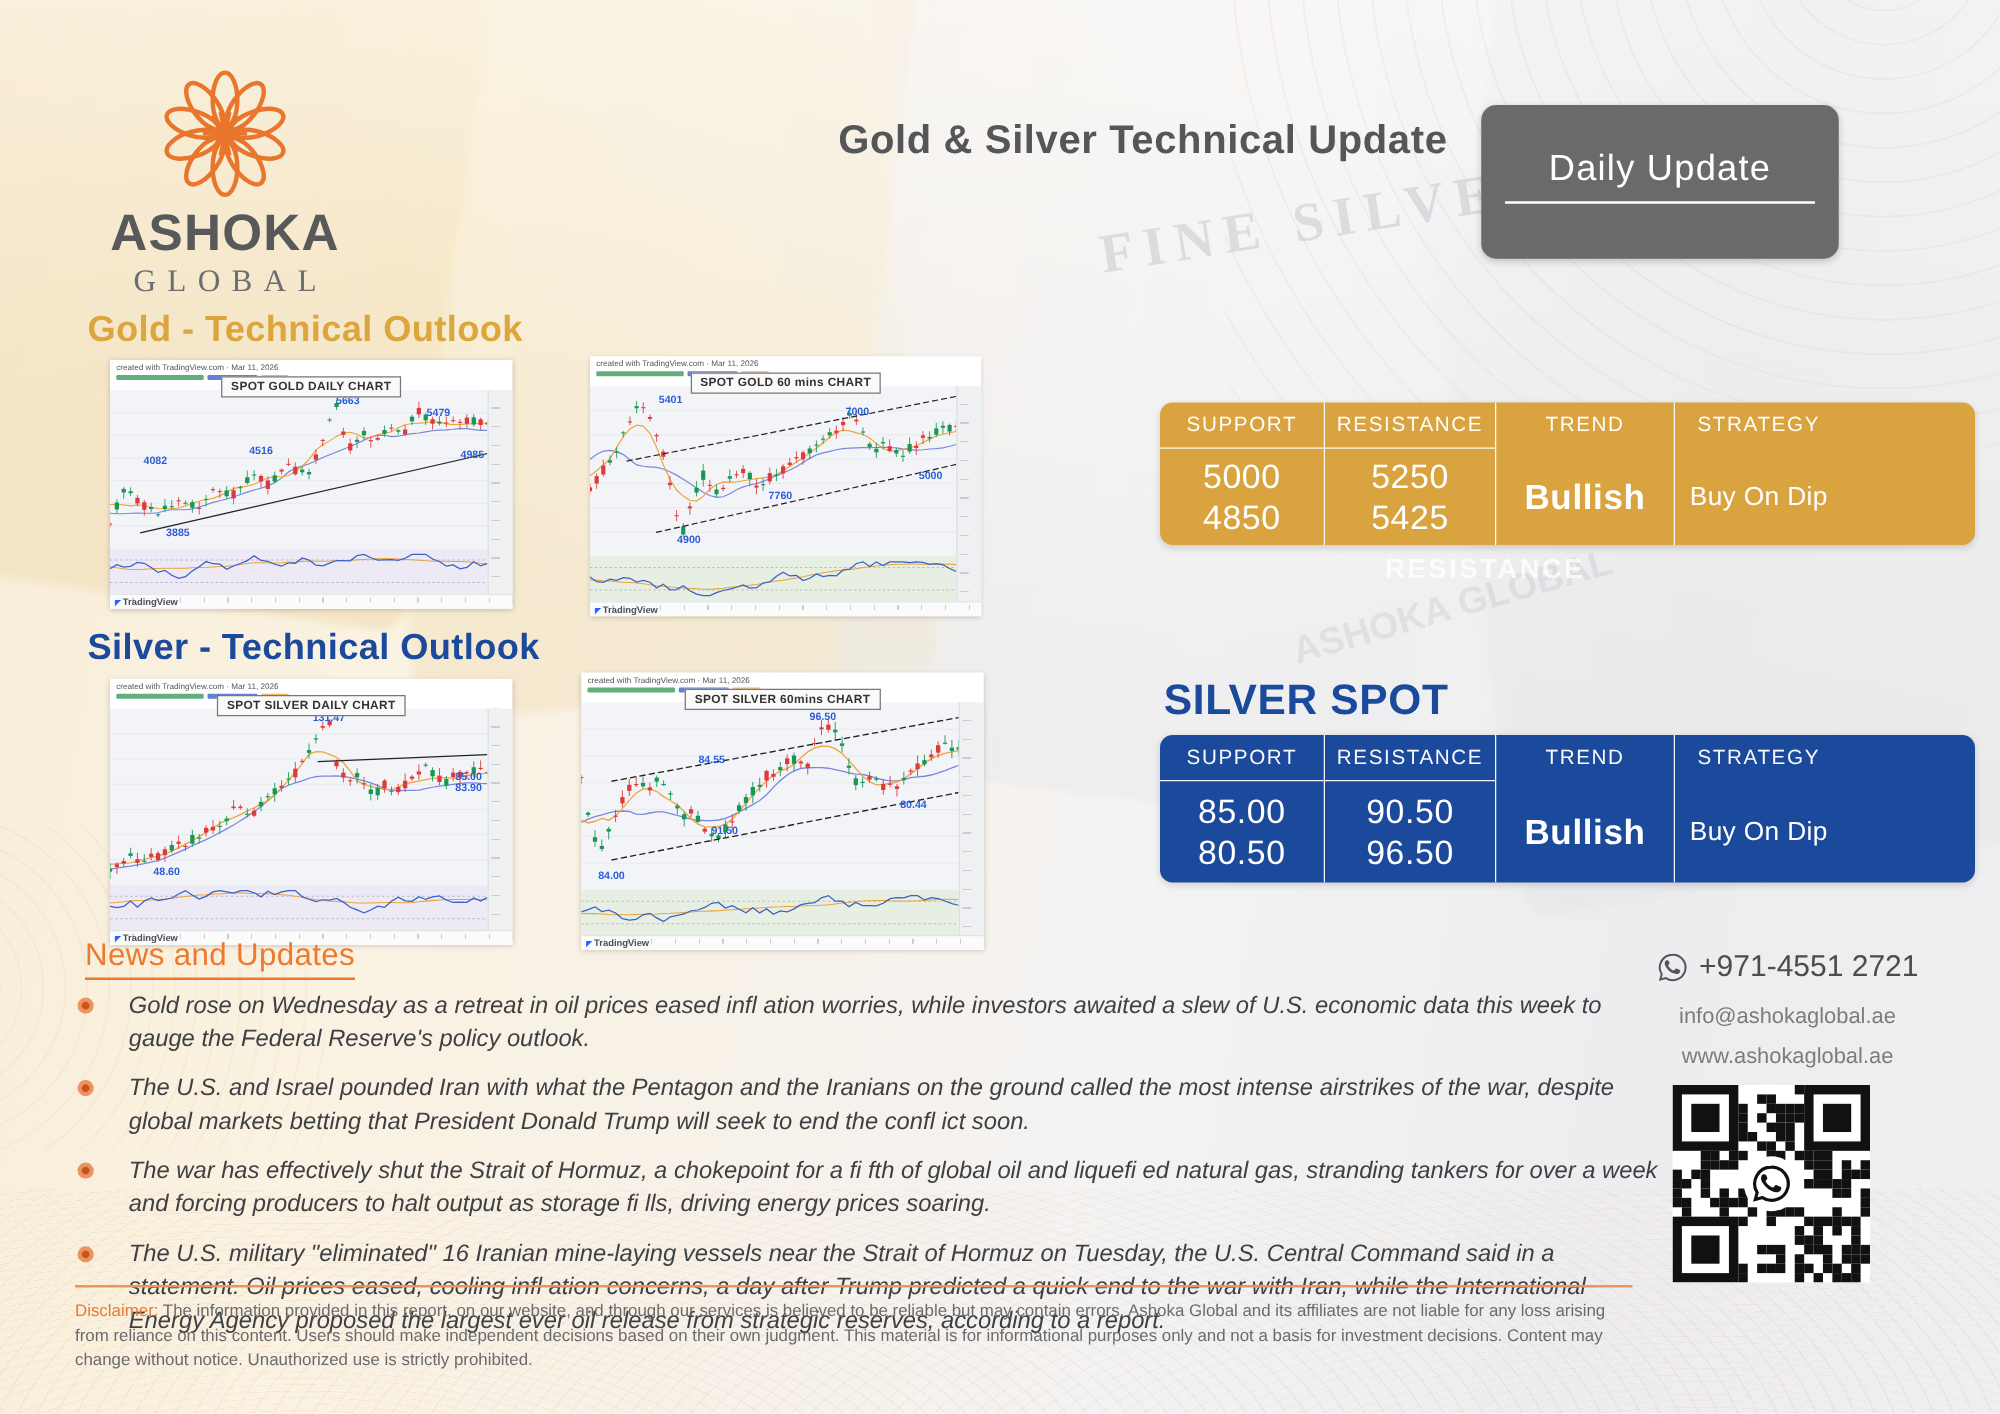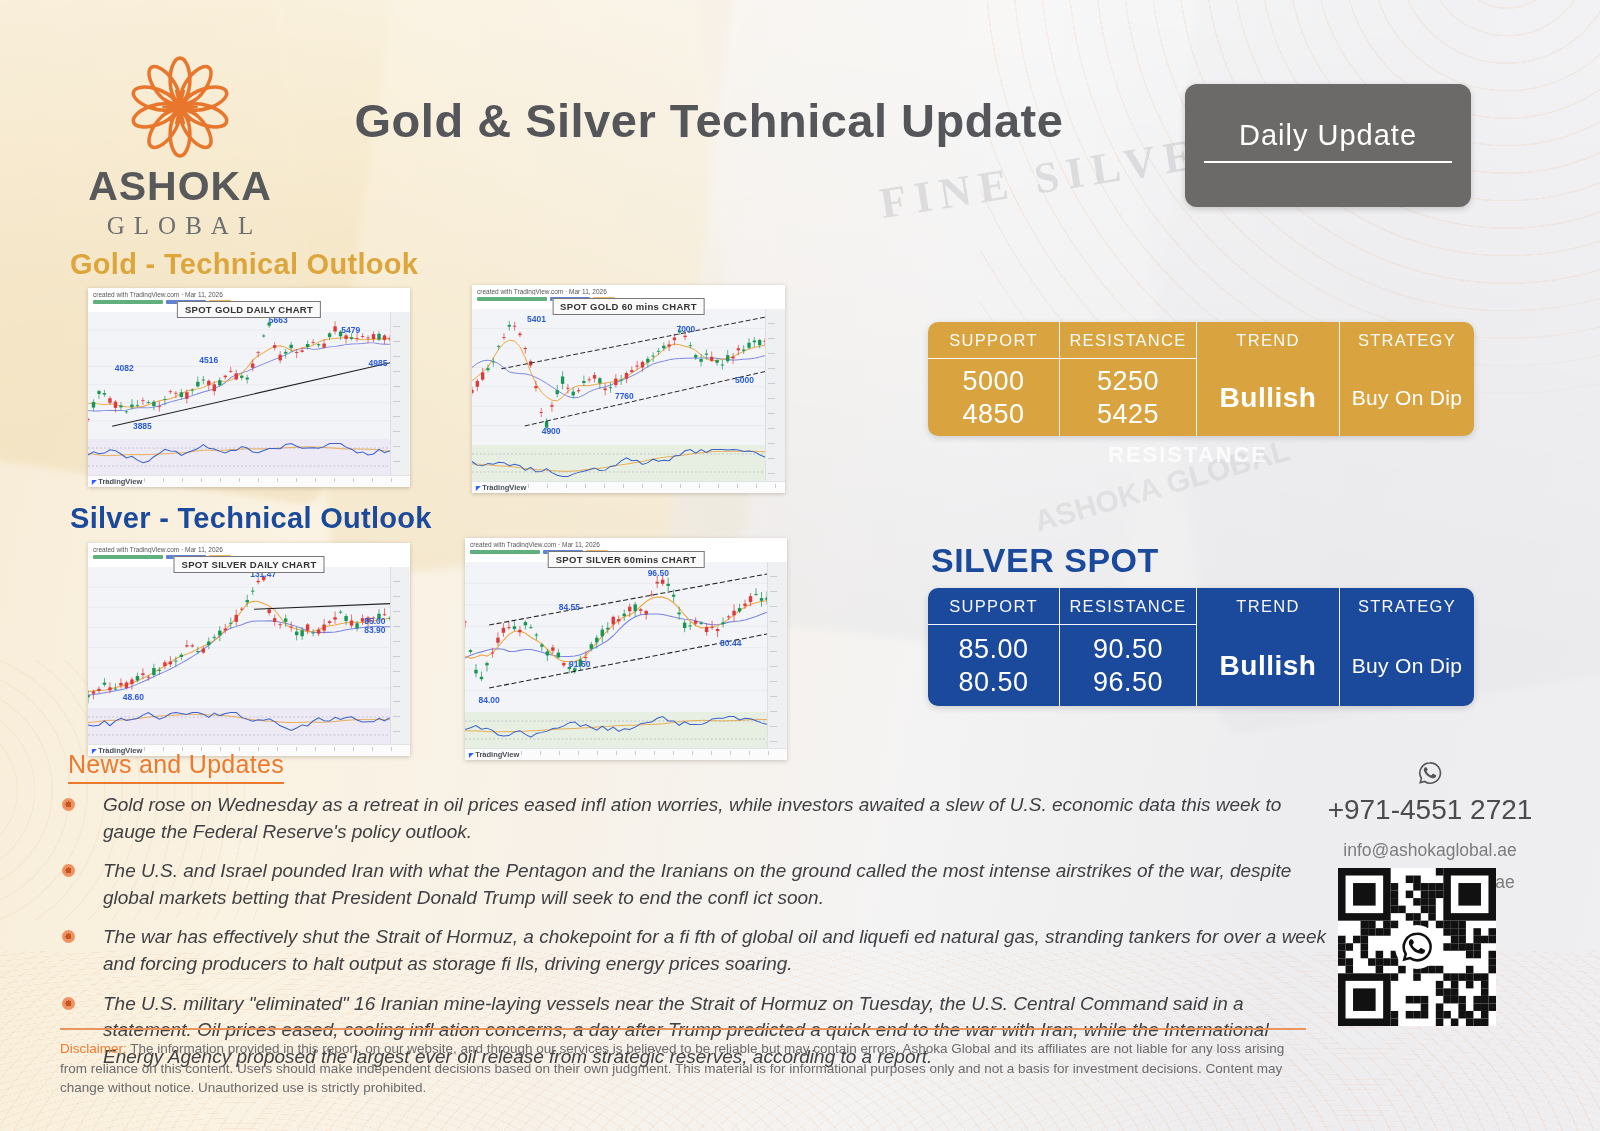--- a/index.html
+++ b/index.html
@@ -33,40 +33,40 @@
   .wm-finesilver { left:878px; top:150px; font-size:44px; letter-spacing:8px; opacity:.28; transform:rotate(-9deg); font-family:"Liberation Serif", serif; }
   .wm-resistance { left:1108px; top:442px; font-size:22px; letter-spacing:2px; color:#ffffff; opacity:.8; font-weight:600; }
   .wm-brand { left:1030px; top:470px; font-size:30px; opacity:.18; transform:rotate(-16deg); line-height:1.05; text-align:center; }
 
   
   .logo-wrap { position:absolute; left:62px; top:55px; width:236px; text-align:center; }
   .logo-flower { width:104px; height:104px; margin:0 auto; display:block; }
   .brand-name { font-size:41px; font-weight:bold; color:#58595b; letter-spacing:1px; margin-top:4px; }
   .brand-sub  { font-size:25px; color:#6d6e71; letter-spacing:9px; margin-top:2px; text-indent:9px;font-family:Liberation Serif, serif; }
 
-  .page-title { position:absolute; left:284px; top:93px; width:850px; text-align:center;
-                font-size:47px; font-weight:bold; color:#55565a; letter-spacing:.5px; }
+  .page-title { position:absolute; left:308px; top:93px; width:850px; text-align:right;
+                font-size:32px; font-weight:bold; color:#55565a; letter-spacing:.5px; }
 
   .date-badge { position:absolute; left:1185px; top:84px; width:286px; height:123px;
                 background:#6b6a68; border-radius:12px; color:#fff; text-align:center;
                 display:flex; flex-direction:column; justify-content:center; box-shadow:0 2px 6px rgba(0,0,0,.18); }
   .date-badge .l1 { font-size:29px; letter-spacing:1px; }
   .date-badge .sep { width:248px; height:2px; background:#fff; margin:9px auto; }
   .date-badge .l2 { font-size:31px; letter-spacing:1px; }
 
   
   .sec-h { position:absolute; font-size:29px; font-weight:bold; letter-spacing:.3px; }
   .h-gold   { left:70px; top:248px; color:#dca63d; }
   .h-silver { left:70px; top:502px; color:#1b4a9c; }
   .spot-h { position:absolute; font-size:34px; font-weight:bold; letter-spacing:.5px; }
   .h-goldspot   { left:931px; top:275px; color:#d9a43c; }
   .h-silverspot { left:931px; top:541px; color:#1b4a9c; }
 
   
-  .spot-table { position:absolute; left:928px; width:546px; border-radius:10px; overflow:hidden;
+  .spot-table { position:absolute; left:928px; width:652px; border-radius:10px; overflow:hidden;
                 display:grid; grid-template-columns:132px 137px 143px 134px; color:#fff;
                 box-shadow:0 2px 6px rgba(0,0,0,.15); }
   .spot-table.gold   { top:322px; height:114px; background:#d9a440; }
   .spot-table.silver { top:588px; height:118px; background:#1b4a9c; }
   .spot-col { display:flex; flex-direction:column; }
   .spot-col:not(:last-child) { border-right:1.5px solid rgba(255,255,255,.95); }
   .spot-th { height:37px; display:flex; align-items:center; justify-content:center;
              font-size:16.5px; letter-spacing:1.3px; color:rgba(255,255,255,.96); }
   .spot-col.ul .spot-th { border-bottom:1.5px solid rgba(255,255,255,.95); }
   .spot-td { flex:1; display:flex; flex-direction:column; align-items:center; justify-content:center; }
@@ -107,21 +107,21 @@
             border-bottom:2px solid #ec7a2e; padding-bottom:3px; letter-spacing:.3px; }
   .news-list { position:absolute; left:62px; top:792px; width:1272px; display:flex; flex-direction:column; gap:13px; }
   .news-item { display:flex; gap:28px;font-style:italic; }
   .bullet { flex:0 0 13px; width:13px; height:13px; margin-top:6px; border-radius:50%;
             border:2px dotted #ef9664; background:radial-gradient(circle,#c4551f 0 3px,#ef9060 3px 6px); }
   .news-text { font-size:19px; line-height:1.4; color:#3f4043; }
 
   
   .contact { position:absolute; left:1290px; top:760px; width:280px; text-align:center; }
   .phone-row { display:flex; align-items:center; justify-content:center; gap:8px;
-               font-size:28px; color:#4c4c4e;flex-direction:column; }
+               font-size:24px; color:#4c4c4e; }
   .phone-row svg { width:26px; height:26px; }
   .contact .email { margin-top:14px; font-size:17.5px; color:#7c7c7e; }
   .contact .web   { margin-top:11px; font-size:17.5px; color:#7c7c7e; }
   .qr { position:absolute; left:1338px; top:868px; width:158px; height:158px; background:#fff; }
   .qr svg { width:100%; height:100%; display:block; }
   .qr .wa-center { position:absolute; left:50%; top:50%; width:44px; height:44px; transform:translate(-50%,-50%);
                    background:#fff; border-radius:50%; display:flex; align-items:center; justify-content:center; }
   .qr .wa-center svg { width:34px; height:34px; }
 
   

